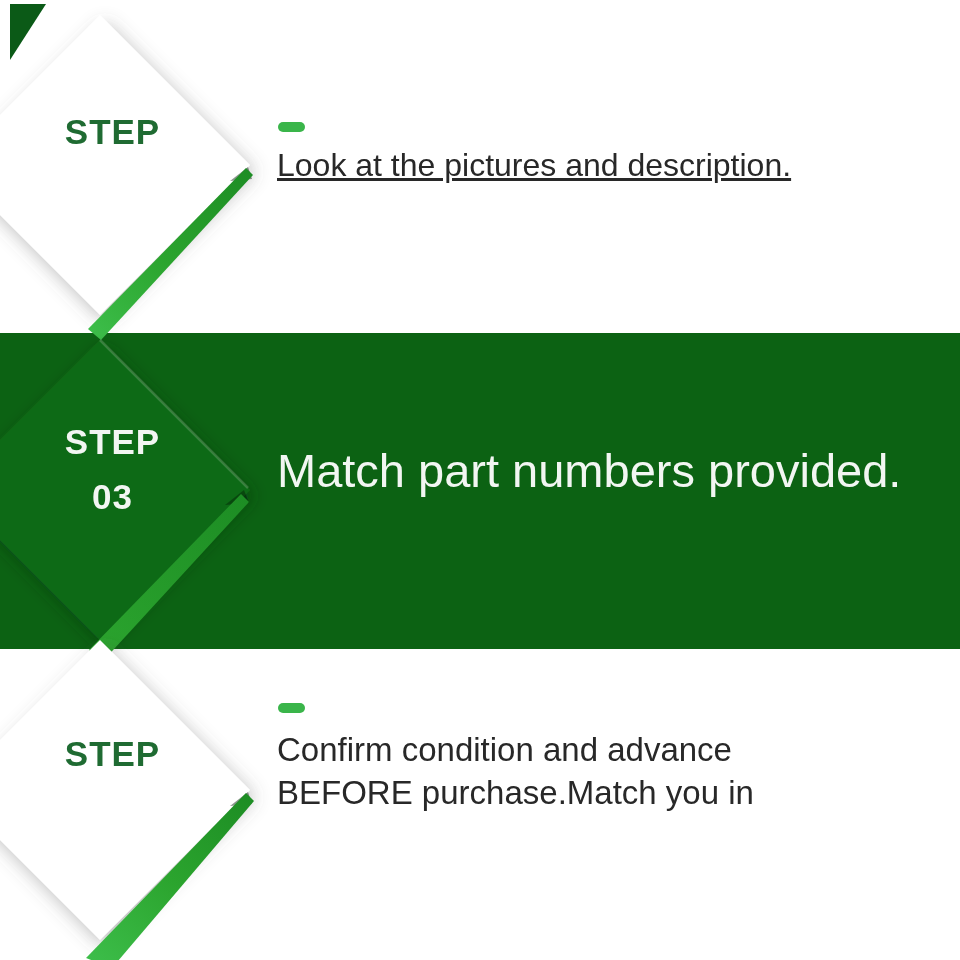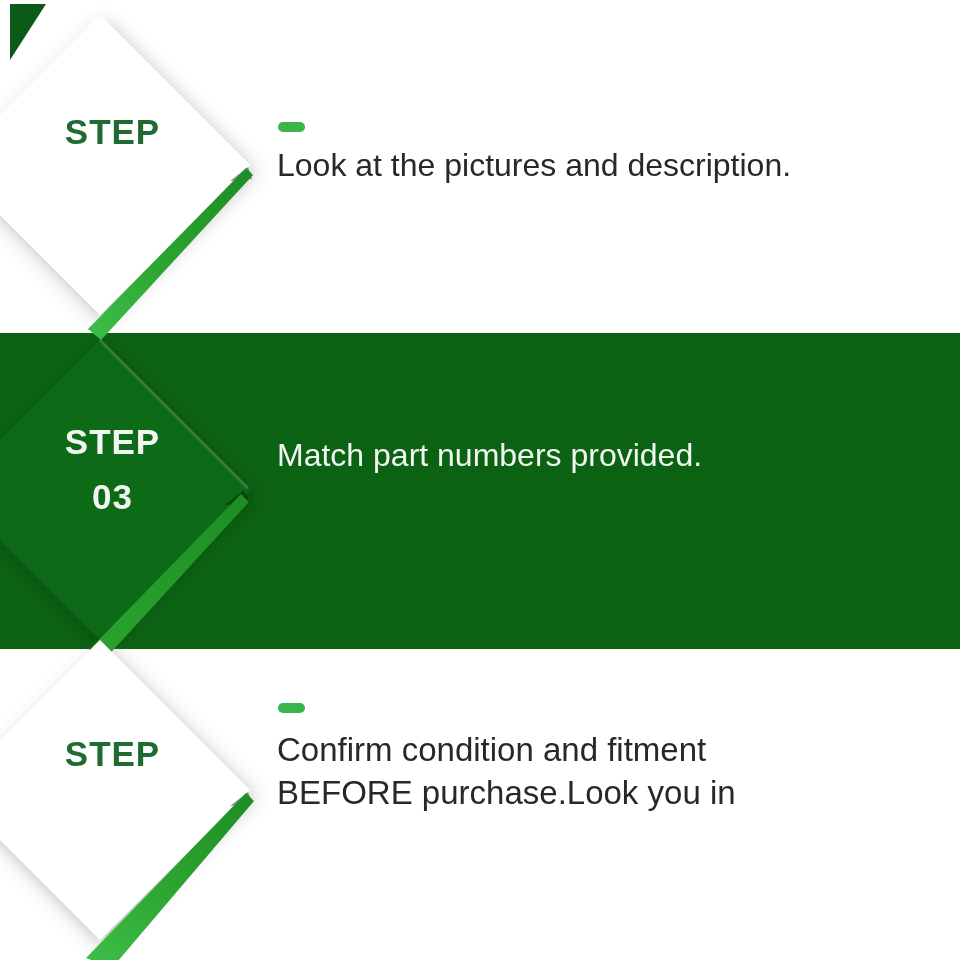--- a/index.html
+++ b/index.html
@@ -45,22 +45,22 @@
     background:var(--accent-green);
   }
   .dash1{top:122px;}
   .dash3{top:703px;}
 
   .desc{
     position:absolute;left:277px;margin:0;
     color:var(--body-text);
     font-weight:400;
   }
-  .desc1{top:147px;font-size:32px;line-height:36px;width:660px;}
-  .desc2{top:434px;font-size:32px;line-height:42px;width:660px;color:var(--band-text);}
+  .desc1{top:147px;font-size:32px;line-height:36px;width:660px;text-decoration:underline;}
+  .desc2{top:450px;font-size:47px;line-height:42px;width:660px;color:var(--band-text);}
   .desc3{top:728px;font-size:33px;line-height:43px;width:600px;}
   .desc b{font-weight:400;}
 </style>
 </head>
 <body>
 
 <div class="canvas">
 
   <svg class="decor" viewBox="0 0 960 960" xmlns="http://www.w3.org/2000/svg">
     <defs>
@@ -118,18 +118,18 @@
       <div>03</div>
     </div>
     <p class="desc desc2">Match part numbers provided.</p>
   </section>
 
   <section>
     <div class="heading h3">
       <div>STEP</div>
     </div>
     <span class="dash dash3"></span>
-    <p class="desc desc3"><span>Confirm condition and fitment</span><br>
-      <b>BEFORE</b><span> purchase.Look you in</span><br>
+    <p class="desc desc3"><span>Confirm condition and advance</span><br>
+      <b>BEFORE</b><span> purchase.Match you in</span><br>
       </p>
   </section>
 
 </div>
 
 </body></html>

